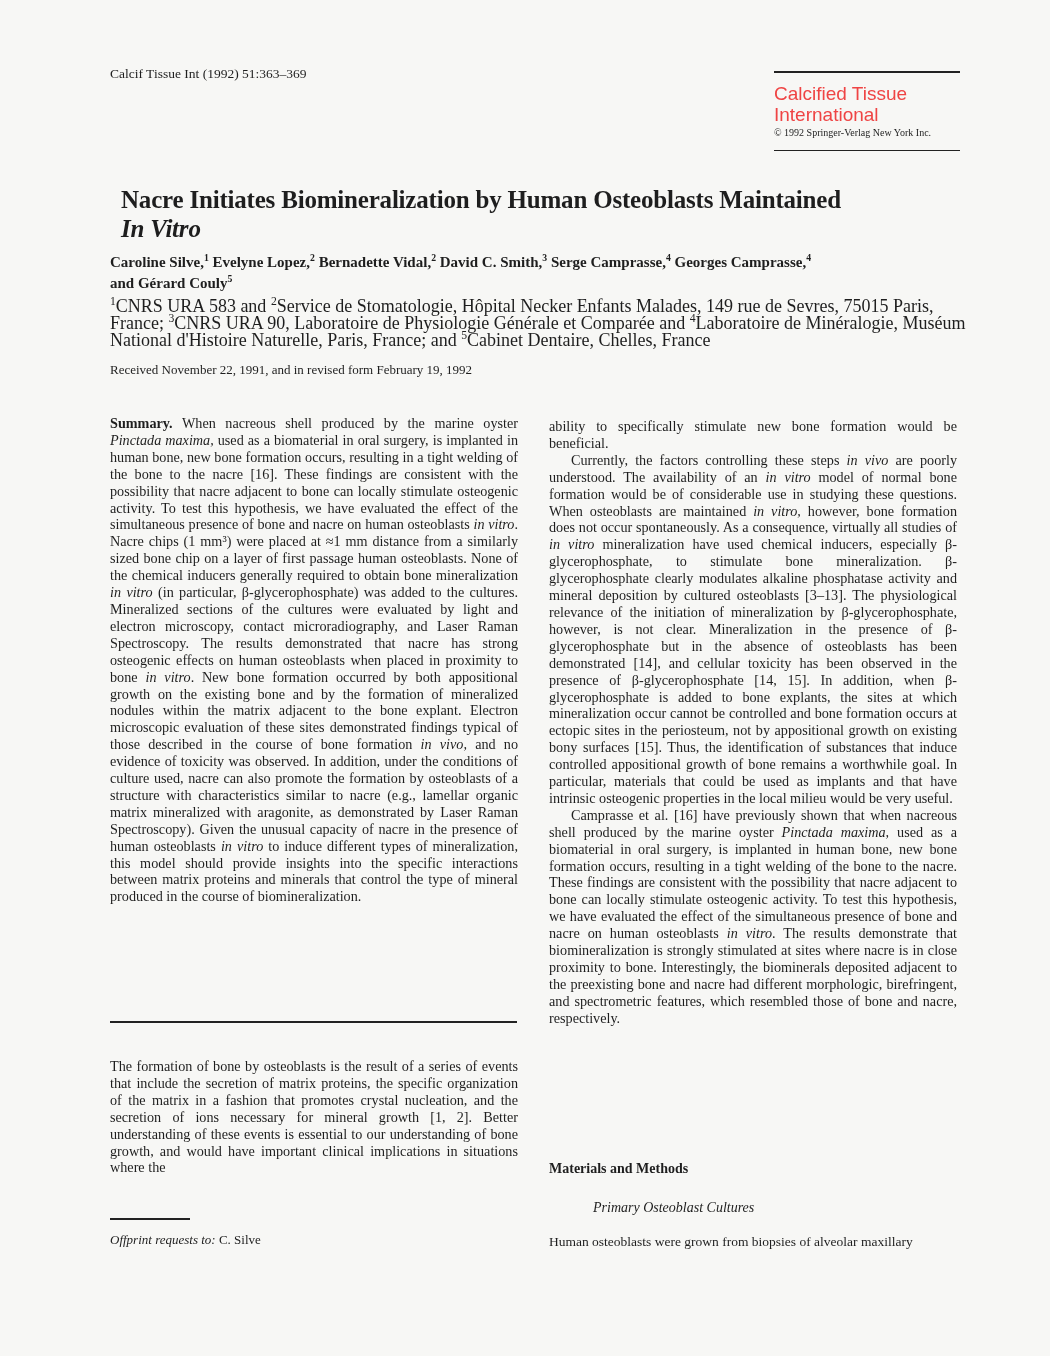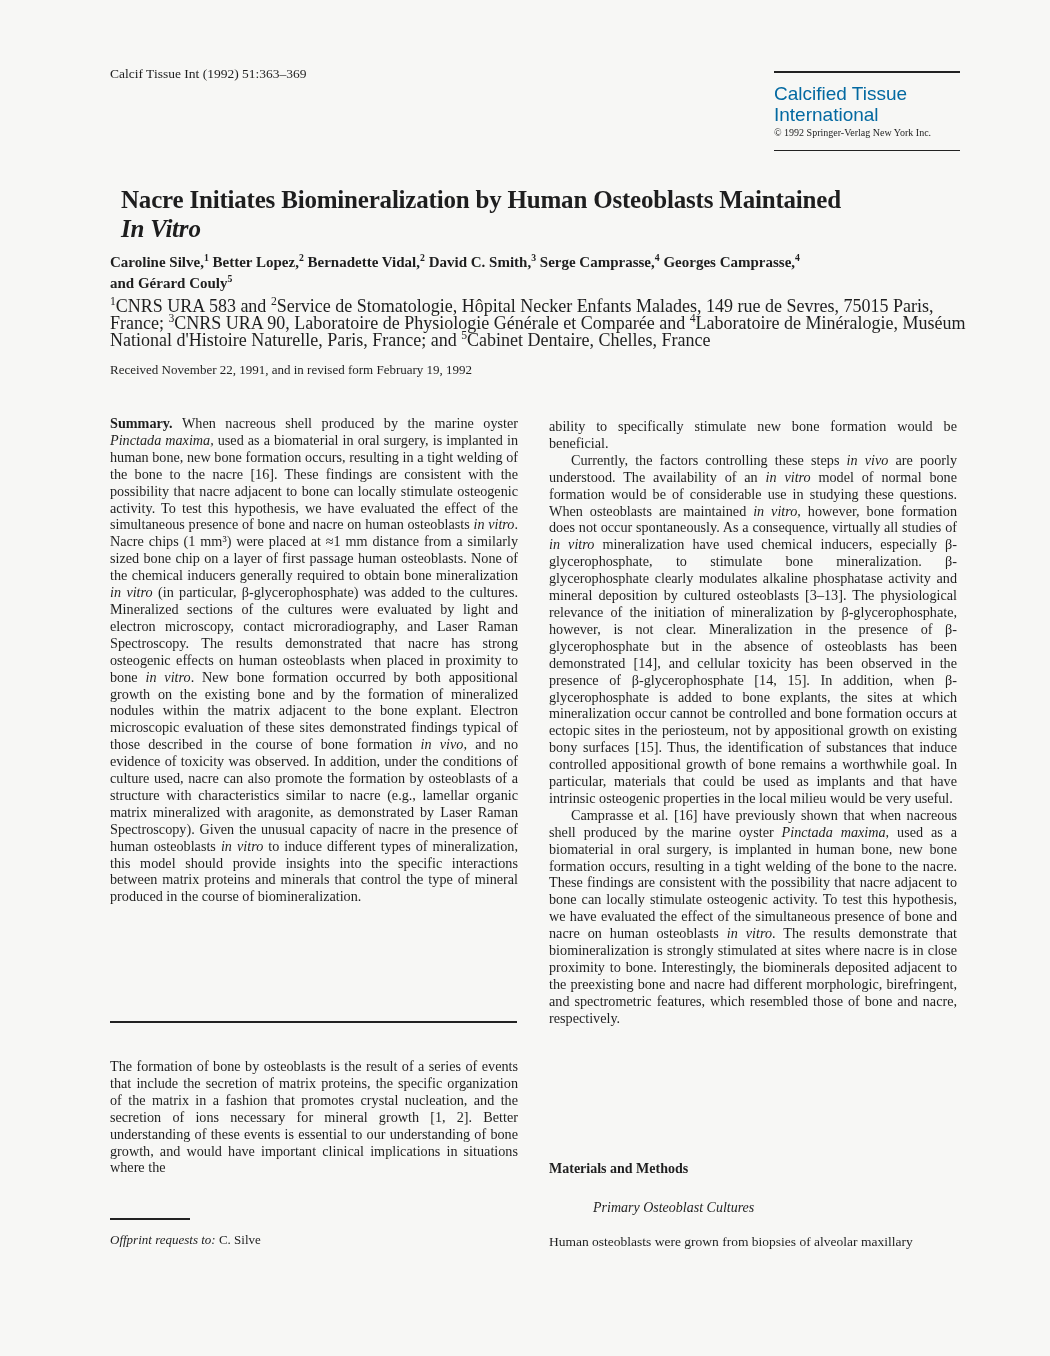--- a/index.html
+++ b/index.html
@@ -5,21 +5,21 @@
   html, body { margin: 0; padding: 0; }
   body {
     width: 1050px; height: 1356px; position: relative; overflow: hidden;
     background: #f7f7f5; color: #1e1e1e;
     font-family: "Liberation Serif", "DejaVu Serif", serif;
   }
   .abs { position: absolute; }
   .citation { left: 110px; top: 66px; font-size: 13.5px; }
   .journal-box { left: 774px; top: 71px; width: 186px; }
   .journal-box .rule { height: 1.5px; background: #222; }
-  .journal-name { font-family: "Liberation Sans", "DejaVu Sans", sans-serif; font-size: 19px; line-height: 21px; margin-top: 10px; color: #0369a1; }
+  .journal-name { font-family: "Liberation Sans", "DejaVu Sans", sans-serif; font-size: 19px; line-height: 21px; margin-top: 10px; color: #ef4444; }
   .copyright { font-size: 10px; margin-top: 2px; margin-bottom: 12px; }
   .title { left: 110px; top: 174px; width: 860px; font-size: 25px; font-weight: bold; line-height: 29px; letter-spacing: -0.2px; }
   .title .subtitle { font-style: italic; display: block; }
   .authors { left: 110px; top: 252px; width: 860px; font-size: 15px; font-weight: bold; line-height: 21px; }
   sup { font-size: 0.65em; line-height: 0; }
   .affil { left: 110px; top: 298px; width: 860px; font-size: 18px; line-height: 17px; }
   .received { left: 110px; top: 362px; font-size: 13px; }
   .col { width: 408px; font-size: 14.2px; line-height: 16.9px; text-align: justify; hyphens: none; }
   .col p { margin: 0; }
   .col-left { left: 110px; top: 415px; }
@@ -49,21 +49,21 @@
   <div class="rule"></div>
 </div>
 
 <h1 class="abs title" style="margin:11px">
   <span>Nacre Initiates Biomineralization by Human Osteoblasts Maintained</span>
   <span class="subtitle">In Vitro</span>
 </h1>
 
 <div class="abs authors">
   <span><span>Caroline Silve,</span><sup>1</sup></span>
-  <span><span>Better Lopez,</span><sup>2</sup></span>
+  <span><span>Evelyne Lopez,</span><sup>2</sup></span>
   <span><span>Bernadette Vidal,</span><sup>2</sup></span>
   <span><span>David C. Smith,</span><sup>3</sup></span>
   <span><span>Serge Camprasse,</span><sup>4</sup></span>
   <span><span>Georges Camprasse,</span><sup>4</sup></span>
   <br>
   <span><span>and Gérard Couly</span><sup>5</sup></span>
 </div>
 
 <div class="abs affil"><sup>1</sup><span>CNRS URA 583 and </span><sup>2</sup><span>Service de Stomatologie, Hôpital Necker Enfants Malades, 149 rue de Sevres, 75015 Paris, France; </span><sup>3</sup><span>CNRS URA 90, Laboratoire de Physiologie Générale et Comparée and </span><sup>4</sup><span>Laboratoire de Minéralogie, Muséum National d'Histoire Naturelle, Paris, France; and </span><sup>5</sup><span>Cabinet Dentaire, Chelles, France</span></div>
 

